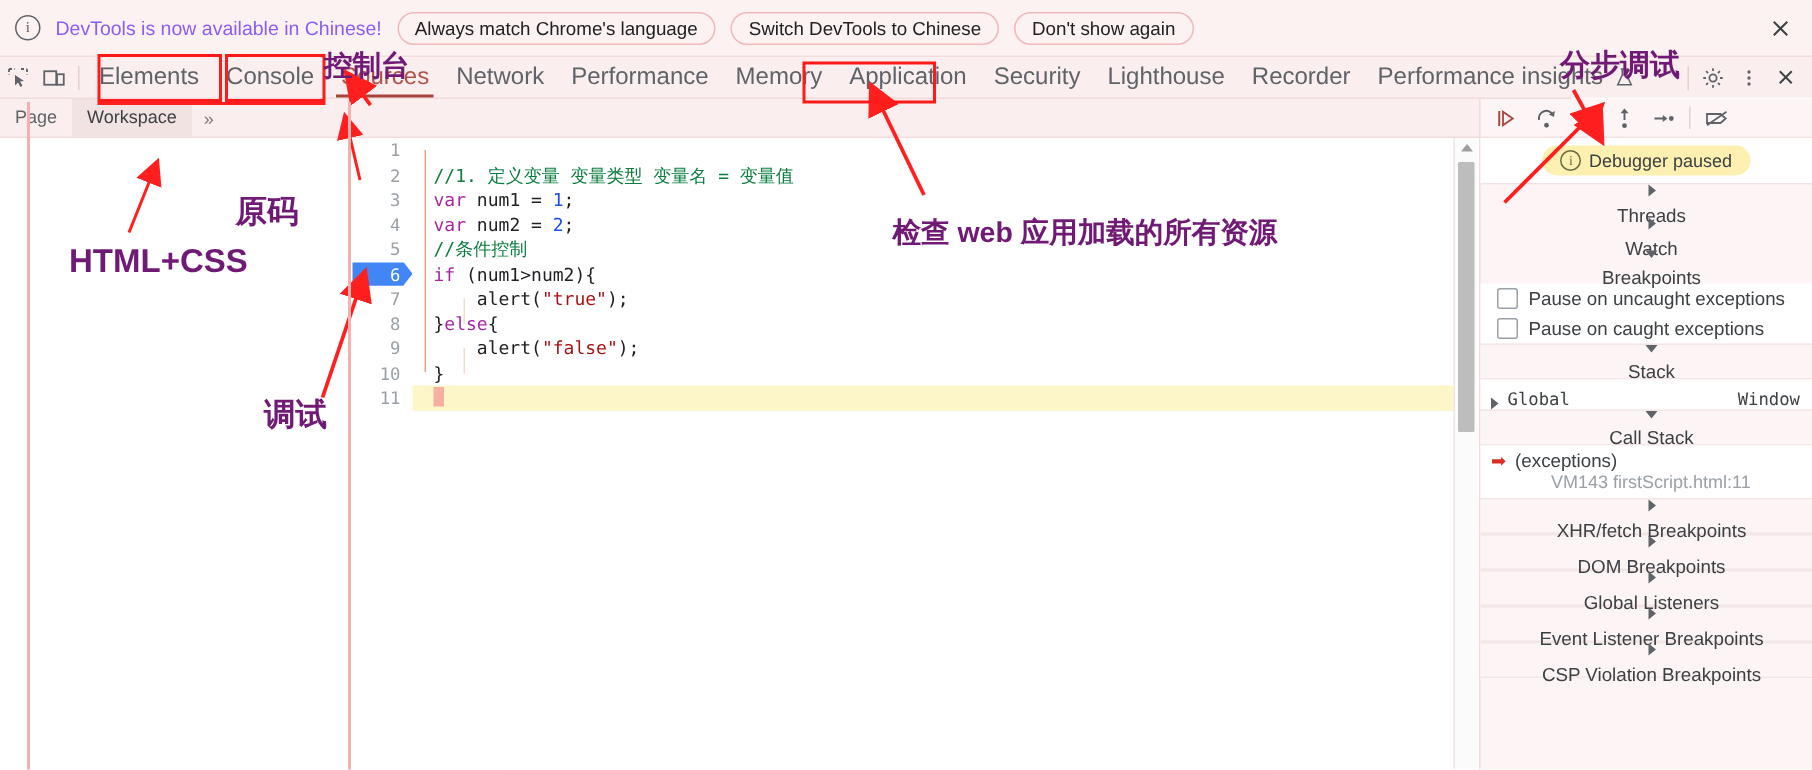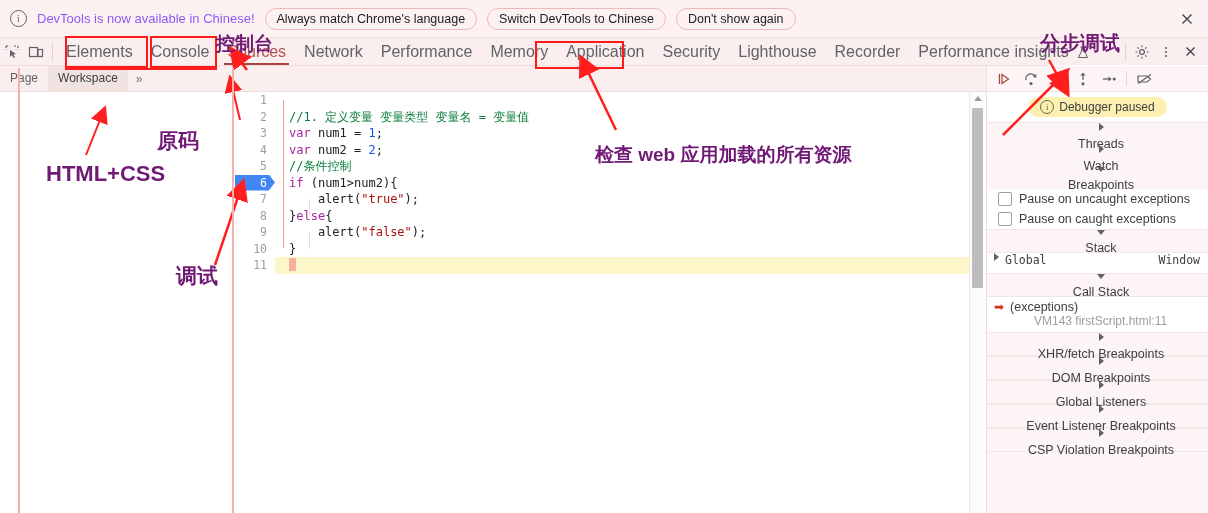--- a/index.html
+++ b/index.html
@@ -157,21 +157,21 @@
     height:22px;display:flex;align-items:center;gap:6px;padding-left:7px;font-size:12.5px;color:#3c4043;cursor:pointer;flex-direction:column;
   }
   .sec.hdr{background:#fdf5f5;border-top:1px solid #f4e6e6;border-bottom:1px solid #f4e6e6;}
   .tri{width:0;height:0;border-top:4px solid transparent;border-bottom:4px solid transparent;border-left:5px solid #5f6368;flex:none;}
   .tri.open{border-left:4px solid transparent;border-right:4px solid transparent;border-top:5px solid #5f6368;border-bottom:none;}
   .cbrow{
     height:20px;display:flex;align-items:center;gap:7px;padding-left:11px;font-size:12.5px;color:#3c4043;background:#ffffff;
   }
   .cbox{width:12px;height:12px;border:1px solid #9aa0a6;border-radius:2px;background:#fff;flex:none;cursor:pointer;}
   .scope-row{
-    height:20px;display:flex;align-items:flex-start;gap:6px;padding:0 8px 0 7px;background:#ffffff;
+    height:20px;display:flex;align-items:flex-end;gap:6px;padding:0 8px 0 7px;background:#ffffff;
     font-family:"DejaVu Sans Mono", monospace;font-size:11.5px;color:#3c4043;
   }
   .scope-row .val{margin-left:auto;color:#3c4043;}
   .cs-row{background:#ffffff;padding:3px 0 4px 7px;}
   .cs-top{display:flex;align-items:center;gap:6px;font-size:12.5px;color:#3c4043;}
   .cs-arrow{color:#d93025;font-size:12px;flex:none;}
   .cs-sub{font-size:12px;color:#9aa0a6;padding-left:40px;margin-top:0px;}
 
   
   .anno{position:absolute;left:0;top:0;width:1208px;height:513px;pointer-events:none;}

